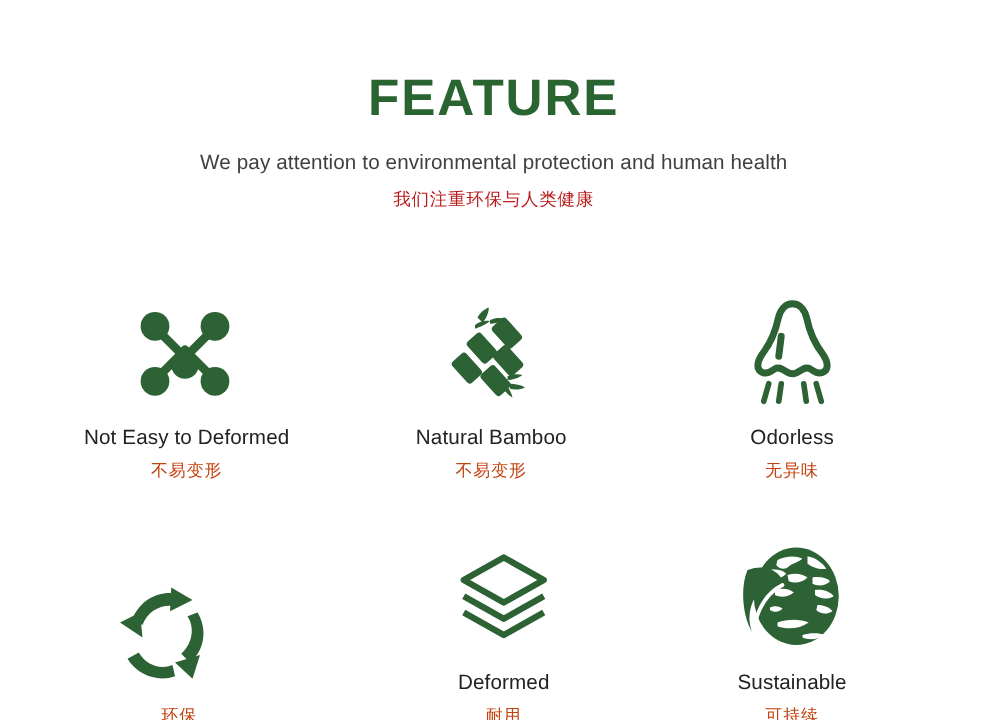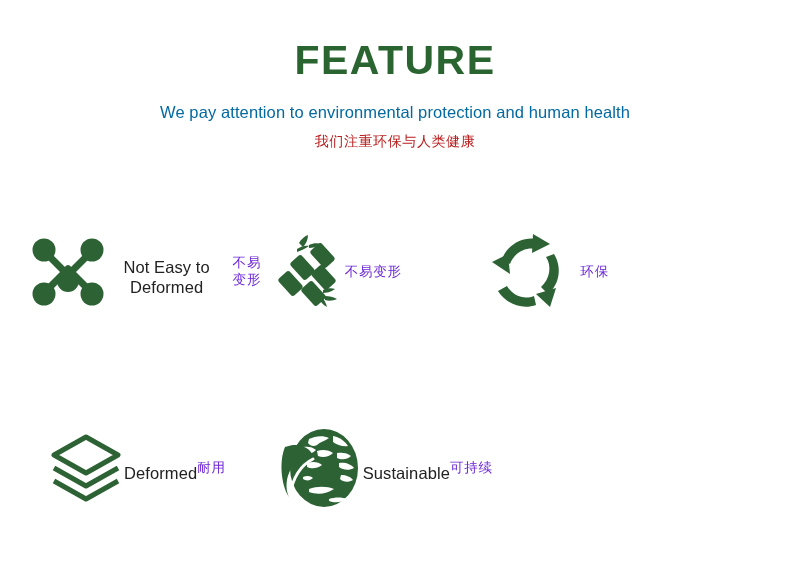--- a/index.html
+++ b/index.html
@@ -19,36 +19,36 @@
   .page {
     width: 790px;
     height: 576px;
     background: #ffffff;
     position: relative;
   }
 
   
   .header {
     text-align: center;
-    padding-top: 39px;
+    padding-top: 57px;
   }
 
   .title {
     font-size: 41px;
     font-weight: bold;
     color: #2a6430;
     letter-spacing: 1.5px;
     line-height: 1.05;
     font-family: "Liberation Sans", sans-serif;
   }
 
   .subtitle-en {
     margin-top: 21px;
     font-size: 16.5px;
-    color: #0369a1;
+    color: #404040;
     font-weight: 500;
     letter-spacing: 0.1px;
     line-height: 1.2;
   }
 
   .subtitle-cn {
     margin-top: 10px;
     font-size: 14px;
     color: #b91c1c;
     letter-spacing: 0.6px;
@@ -60,22 +60,23 @@
     margin-top: 24px;
     display: grid;
     grid-template-columns: repeat(3, 1fr);
     grid-template-rows: 1fr 1fr;
     row-gap: 0px;
     padding: 0 40px;
   }
 
   .cell {
     display: flex;
+    flex-direction: column;
     align-items: center;
-    justify-content: flex-start;
+    justify-content: flex-end;
     height: 196px;
   }
 
   .icon-box {
     height: 92px;
     display: flex;
     align-items: center;
     justify-content: center;
   }
 
@@ -86,25 +87,27 @@
   .label-en {
     margin-top: 12px;
     font-size: 16.5px;
     color: #222222;
     letter-spacing: 0.1px;
     line-height: 1.2;
     text-align: center;
   }
 
   .label-cn {
+    margin-top: 11px;
     font-size: 13.5px;
-    color: #6d28d9;
+    color: #c2410c;
     letter-spacing: 0.8px;
     line-height: 1.2;
     text-align: center;
+    font-family: Liberation Mono, monospace;
   }
 
   
   .cell-0 .icon-box { transform: translateX(-10px); }
   .cell-0 .label-en, .cell-0 .label-cn { transform: translateX(-9px); }
   .cell-1 .icon-box { transform: translateX(-2px); }
   .cell-1 .label-en, .cell-1 .label-cn { transform: translateX(-2px); }
   .cell-2 .icon-box { transform: translateX(2px); }
   .cell-2 .label-en, .cell-2 .label-cn { transform: translateX(2px); }
 
@@ -167,23 +170,55 @@
             <path d="M22 15 C26 12 31 11 34 12 C30 15 25 17 22 18 Z"></path>
             <path d="M24 9 C26 5 30 2 33 1 C33 5 31 10 28 13 Z"></path>
             <path d="M34 11 C38 9 43 9 46 10 C42 13 37 14 34 14 Z"></path>
 
             <path d="M48 56 C52 54 57 54 60 55 C56 58 51 59 48 59 Z"></path>
             <path d="M46 62 C49 65 51 69 52 73 C48 71 45 67 44 64 Z"></path>
             <path d="M50 62 C54 62 59 63 62 65 C58 67 53 67 50 66 Z"></path>
           </g>
         </svg>
       </div>
+      <div class="label-en">Natural Bamboo</div>
       <div class="label-cn">不易变形</div>
     </div>
 
+    <div class="cell cell-2">
+      <div class="icon-box">
+        <svg width="72" height="92" viewBox="0 0 72 92" fill="none">
+          <g stroke="#2c6234" stroke-width="5.5" stroke-linecap="round" stroke-linejoin="round" fill="none">
+
+            <path d="M36 6
+                     C30 6 26 11 24.5 18
+                     C22.5 28 18 38 12 46
+                     C7 53 7 59 12 61
+                     C16 62.5 19 60 22 58
+                     C27 55 30 62 36 62
+                     C42 62 45 55 50 58
+                     C53 60 56 62.5 60 61
+                     C65 59 65 53 60 46
+                     C54 38 49.5 28 47.5 18
+                     C46 11 42 6 36 6 Z"></path>
+
+            <path d="M27 32 L25 48"></path>
+          </g>
+          <g stroke="#2c6234" stroke-width="4.5" stroke-linecap="round">
+
+            <line x1="17" y1="70" x2="13" y2="84"></line>
+            <line x1="27" y1="70" x2="25" y2="84"></line>
+            <line x1="45" y1="70" x2="47" y2="84"></line>
+            <line x1="55" y1="70" x2="59" y2="84"></line>
+          </g>
+        </svg>
+      </div>
+      <div class="label-en">Odorless</div>
+      <div class="label-cn">无异味</div>
+    </div>
 
     <div class="cell cell-3 row-2">
       <div class="icon-box">
         <svg width="82" height="80" viewBox="0 0 82 80" fill="none">
           <g fill="#2c6234">
 
             <path d="M14 27
                      C20 12 35 4 50 7
                      L48 17
                      C37 15 26 21 22 32 Z"></path>

